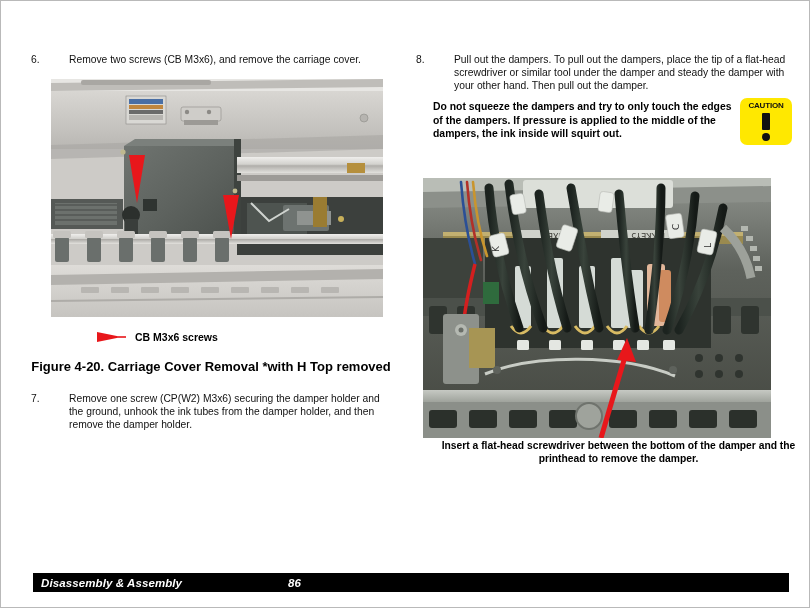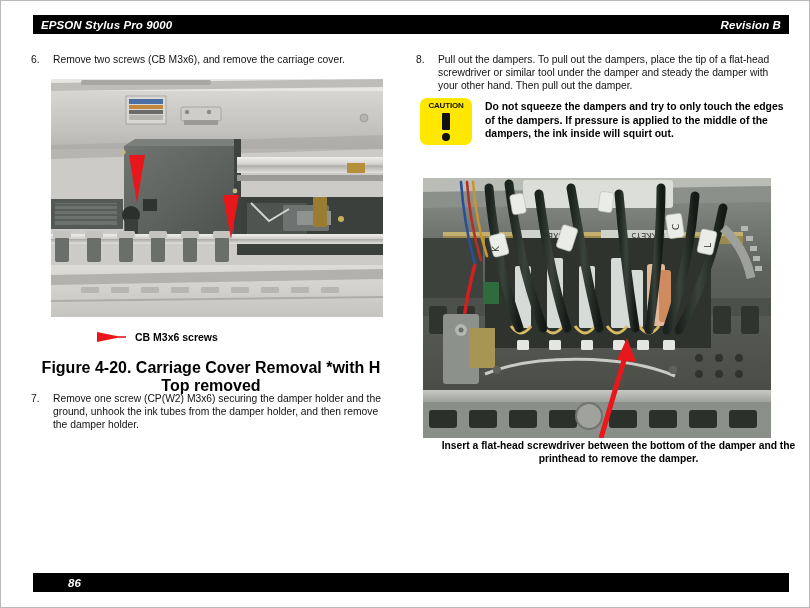--- a/index.html
+++ b/index.html
@@ -61,20 +61,21 @@
     font-size: 10.3px;
     line-height: 13.2px;
     color: #111;
   }
   .step .num {
     width: 22px;
     flex: 0 0 22px;
   }
   .step .txt {
     flex: 1 1 auto;
+    margin-left: 16px;
   }
 
   #step-6 { left: 30px; top: 52px; width: 355px; }
   #step-7 { left: 30px; top: 391px; width: 355px; }
   #step-8 { left: 415px; top: 52px; width: 375px; }
 
   
   .photo {
     position: absolute;
     overflow: hidden;
@@ -101,21 +102,21 @@
   }
   #legend-cb .arrow-mark {
     width: 30px; height: 12px;
     margin-right: 9px;
     flex: 0 0 30px;
   }
 
   
   .figcap {
     position: absolute;
-    font-size: 16px;
+    font-size: 13px;
     font-weight: bold;
     text-align: center;
   }
   #figcap-420 {
     left: 30px; top: 358px; width: 360px;
   }
   #figcap-421 {
     left: 420px; top: 465px; width: 355px;
   }
   #photo2-note {
@@ -173,25 +174,20 @@
     font-weight: bold;
     line-height: 13.6px;
     padding-top: 2px;
   }
 </style>
 </head>
 <body>
 
 <div class="page">
 
-  <div class="bar" id="header-bar">
-    <span class="left">EPSON Stylus Pro 9000</span>
-    <span class="mid"></span>
-    <span class="right">Revision B</span>
-  </div>
 
   <div class="step" id="step-6">
     <span class="num">6.</span>
     <span class="txt">Remove two screws (CB M3x6), and remove the carriage cover.</span>
   </div>
 
   <div class="photo" id="photo-carriage">
     <svg viewBox="0 0 332 238" preserveAspectRatio="none">
       <defs>
         <linearGradient id="gMetalTop" x1="0" y1="0" x2="0" y2="1">
@@ -317,26 +313,26 @@
     <span class="num">7.</span>
     <span class="txt">Remove one screw (CP(W2) M3x6) securing the damper holder and the ground, unhook the ink tubes from the damper holder, and then remove the damper holder.</span>
   </div>
 
   <div class="step" id="step-8">
     <span class="num">8.</span>
     <span class="txt">Pull out the dampers. To pull out the dampers, place the tip of a flat-head screwdriver or similar tool under the damper and steady the damper with your other hand. Then pull out the damper.</span>
   </div>
 
   <div id="caution-block">
+    <div id="caution-text">Do not squeeze the dampers and try to only touch the edges of the dampers. If pressure is applied to the middle of the dampers, the ink inside will squirt out.</div>
     <div id="caution-badge">
       <span class="cword">CAUTION</span>
       <span class="bang-bar"></span>
       <span class="bang-dot"></span>
     </div>
-    <div id="caution-text">Do not squeeze the dampers and try to only touch the edges of the dampers. If pressure is applied to the middle of the dampers, the ink inside will squirt out.</div>
   </div>
 
   <div class="photo" id="photo-damper">
     <svg viewBox="0 0 348 260" preserveAspectRatio="none">
       <defs>
         <linearGradient id="dBg" x1="0" y1="0" x2="0" y2="1">
           <stop offset="0" stop-color="#8f938d"></stop>
           <stop offset="0.35" stop-color="#5e625c"></stop>
           <stop offset="1" stop-color="#43463f"></stop>
         </linearGradient>
@@ -482,16 +478,17 @@
       <g stroke="#e8171b" stroke-width="5" fill="none" stroke-linecap="butt">
         <path d="M178,260 L204,172"></path>
       </g>
       <path d="M204,160 L213,184 L194,182 Z" fill="#e8171b"></path>
     </svg>
   </div>
 
   <div id="photo2-note">Insert a flat-head screwdriver between the bottom of the damper and the printhead to remove the damper.</div>
 
   <div class="bar" id="footer-bar">
+    <span class="left">Disassembly &amp; Assembly</span>
     <span class="right">86</span>
   </div>
 
 </div>
 
 </body></html>

